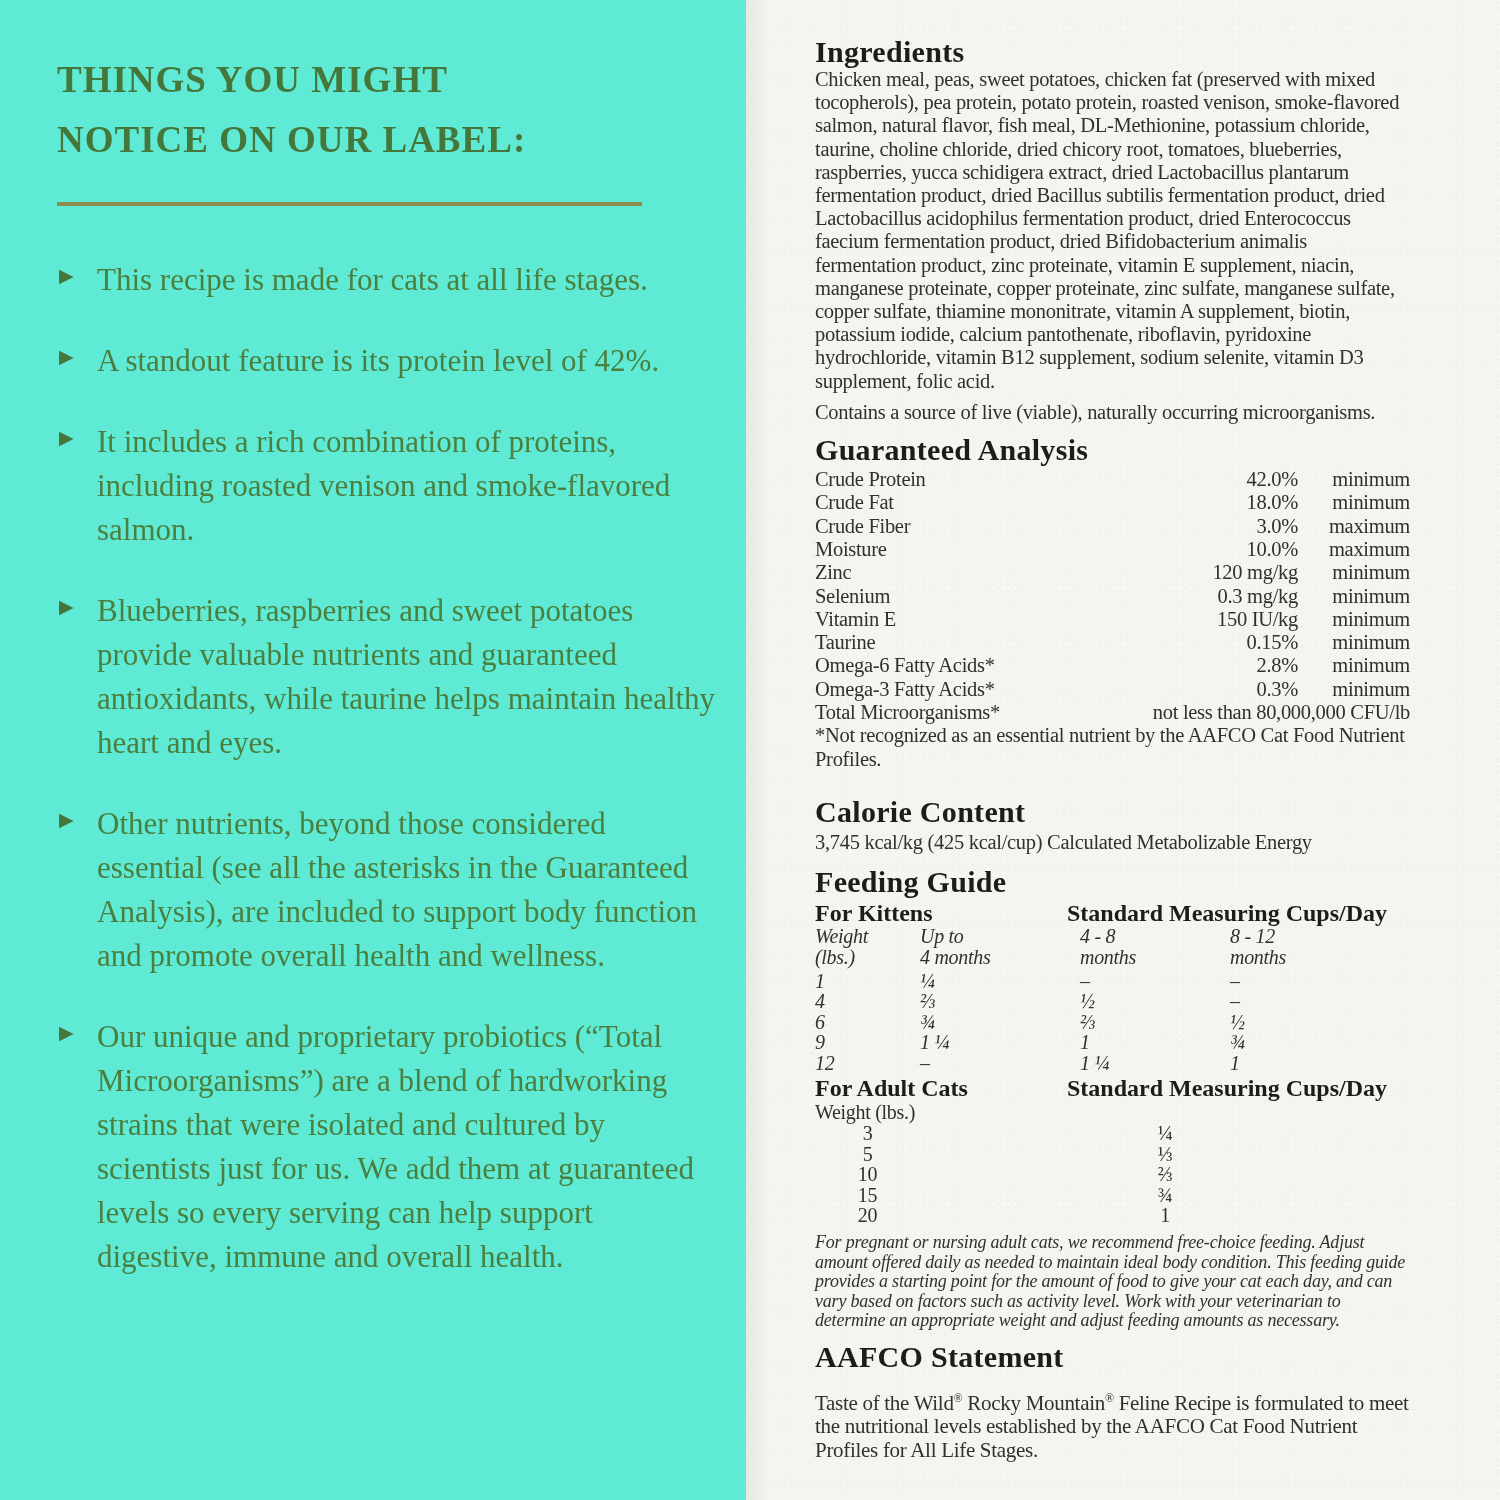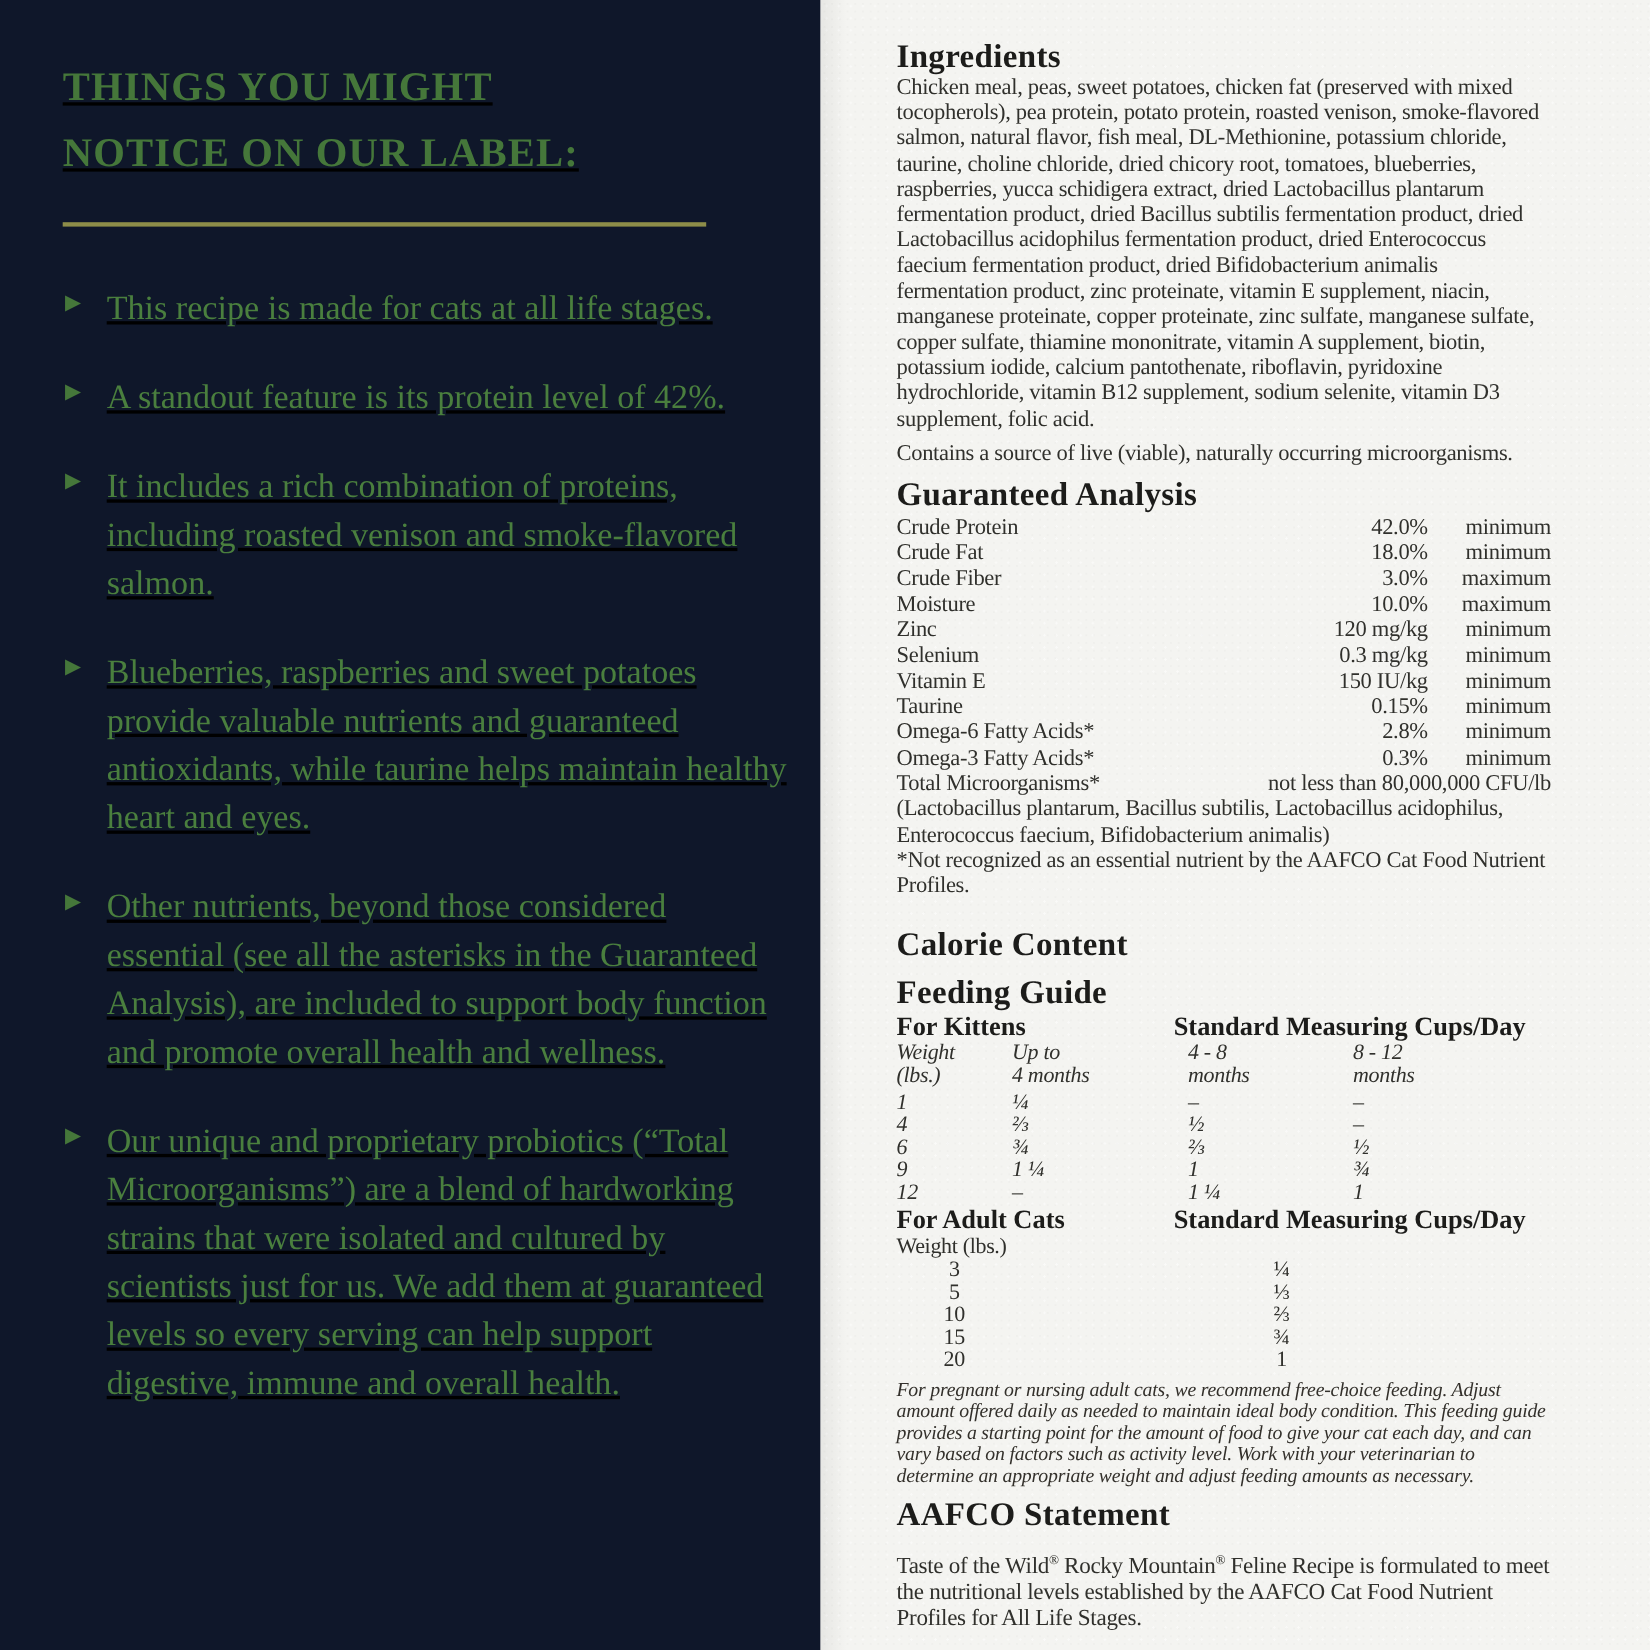--- a/index.html
+++ b/index.html
@@ -2,23 +2,22 @@
 <html><head>
 <meta charset="utf-8">
 <style>
   html,body{margin:0;padding:0;}
   body{width:1500px;height:1500px;overflow:hidden;background:#fff;}
   .page{display:flex;width:1500px;height:1500px;font-family:"Liberation Serif","DejaVu Serif",serif;}
 
   
   .green-panel{
     width:746px;box-sizing:border-box;flex:0 0 746px;
-    background:#0f172a;
+    background:#5eead4;
     padding:50px 28px 16px 57px;
-    text-decoration:underline;
   }
   .panel-title{
     margin:0;font-weight:700;font-size:37px;line-height:60px;
     letter-spacing:1px;color:#45773a;
   }
   .panel-title span{display:block;}
   .rule{
     border:none;height:4px;background:#8d8d49;margin:32px 0 0 0;width:585px;
   }
   .bullet-list{list-style:none;margin:52px 0 0 0;padding:0;}
@@ -181,26 +180,26 @@
         <div class="ga-row">
           <span class="ga-label">Omega-3 Fatty Acids*</span>
           <span class="ga-value">0.3%</span>
           <span class="ga-qual">minimum</span>
         </div>
         <div class="ga-row">
           <span class="ga-label">Total Microorganisms*</span>
           <span class="ga-value">not less than 80,000,000 CFU/lb</span>
         </div>
       </div>
-      <div class="ga-notes">(Lactobacillus plantarum, Bacillus subtilis, Lactobacillus acidophilus, Enterococcus faecium, Bifidobacterium animalis)</div>
       <div class="ga-notes">*Not recognized as an essential nutrient by the AAFCO Cat Food Nutrient Profiles.</div>
     </section>
 
     <section class="cc-section">
       <h2>Calorie Content</h2>
+      <div class="cc-line">3,745 kcal/kg (425 kcal/cup) Calculated Metabolizable Energy</div>
     </section>
 
     <section class="fg-section">
       <h2>Feeding Guide</h2>
 
       <div class="fg-header-row">
         <span class="fg-header-label">For Kittens</span>
         <span class="fg-header-cups">Standard Measuring Cups/Day</span>
       </div>
 

